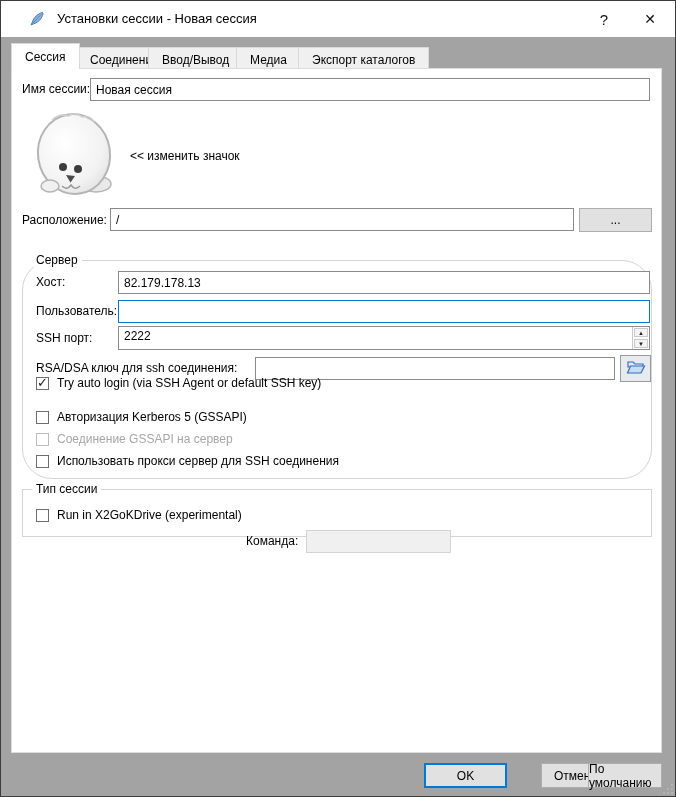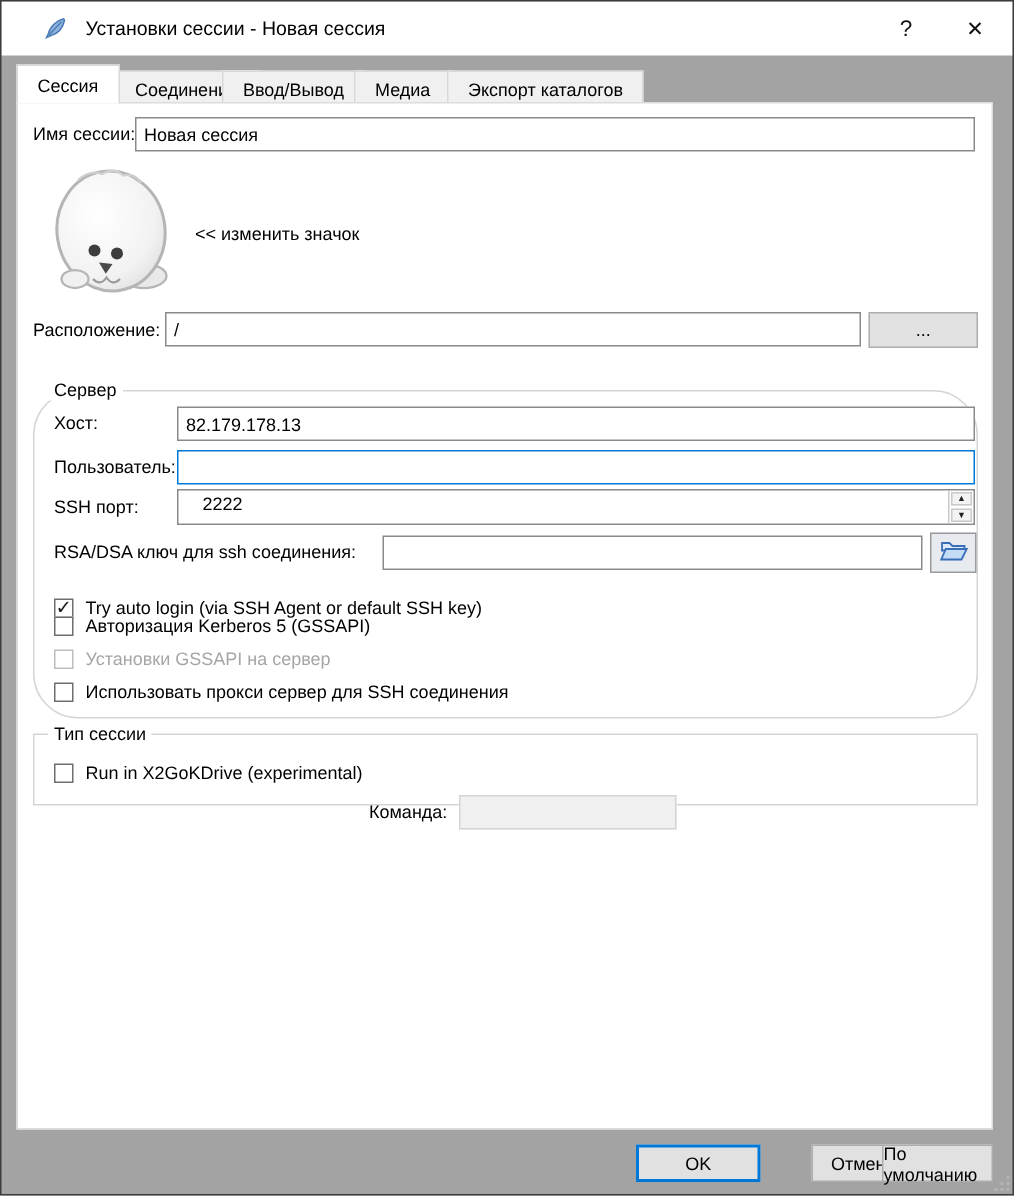--- a/index.html
+++ b/index.html
@@ -33,21 +33,21 @@
   
   .group{position:absolute;border:1px solid #d5d5d5;}
   .group-title{position:absolute;top:-8px;left:9px;background:#fff;padding:0 4px;}
   
   .cbrow{position:absolute;left:13px;display:flex;align-items:center;gap:8px;height:16px;}
   .cb{width:13px;height:13px;border:1px solid #6e6e6e;background:#fff;position:relative;flex:0 0 13px;}
   .cb.checked::after{content:"✓";position:absolute;left:0px;top:-3px;font-size:13px;color:#1a1a1a;}
   .cbrow.disabled .cb{border-color:#bdbdbd;}
   .cbrow.disabled .cbl{color:#a6a6a6;}
   
-  .spin{position:absolute;border:1px solid #8a8a8a;background:#fff;display:flex;padding-left:11px;}
+  .spin{position:absolute;border:1px solid #8a8a8a;background:#fff;display:flex;}
   .spin .val{flex:1;padding:2px 5px;}
   .spin .btns{width:17px;display:flex;flex-direction:column;border-left:1px solid #c9c9c9;}
   .spin .sb{flex:1;background:#f3f3f3;border:1px solid #c9c9c9;margin:1px;display:flex;align-items:center;justify-content:center;font-size:6px;color:#222;line-height:1;}
   
   .combo{position:absolute;border:1px solid #8b8b8b;background:linear-gradient(#e9e9e9,#d2d2d2);display:flex;align-items:center;}
   .combo .cval{flex:1;padding:0 6px;}
   .combo .carr{width:20px;text-align:center;font-size:8px;color:#222;}
   
   .footer-btn{position:absolute;top:762px;height:25px;}
   .footer-btn.default{border:2px solid #0078d7;}
@@ -130,31 +130,31 @@
       <input class="tin" style="left: 232px; top: 96px; width: 360px; height: 23px;" type="text" value="">
       <div class="btn" style="position:absolute;left:597px;top:94px;width:31px;height:27px;background:#e7eaee;border-color:#9a9a9a;">
         <span>
           <svg width="20" height="16" viewBox="0 0 20 16">
             <path d="M2 3 h5 l2 2 h8 v3 H2 z" fill="#dbe9f9" stroke="#3a6db8" stroke-width="1.2"></path>
             <path d="M4.5 7 h14 l-3.5 7 H1.5 z" fill="#c4dcf5" stroke="#3a6db8" stroke-width="1.2"></path>
           </svg>
         </span>
       </div>
 
-      <div class="cbrow" style="top:136px;justify-content:space-between;">
+      <div class="cbrow" style="top:114px;justify-content:space-between;">
         <span class="cb checked"></span>
         <span class="cbl">Try auto login (via SSH Agent or default SSH key)</span>
       </div>
       <div class="cbrow" style="top:148px;">
         <span class="cb"></span>
         <span class="cbl">Авторизация Kerberos 5 (GSSAPI)</span>
       </div>
       <div class="cbrow disabled" style="top:170px;">
         <span class="cb"></span>
-        <span class="cbl">Установки GSSAPI на сервер</span>
+        <span class="cbl">Соединение GSSAPI на сервер</span>
       </div>
       <div class="cbrow" style="top:192px;">
         <span class="cb"></span>
         <span class="cbl">Использовать прокси сервер для SSH соединения</span>
       </div>
     </div>
 
     <div class="group" style="left:10px;top:420px;width:630px;height:48px;">
       <span class="group-title">Тип сессии</span>
 

